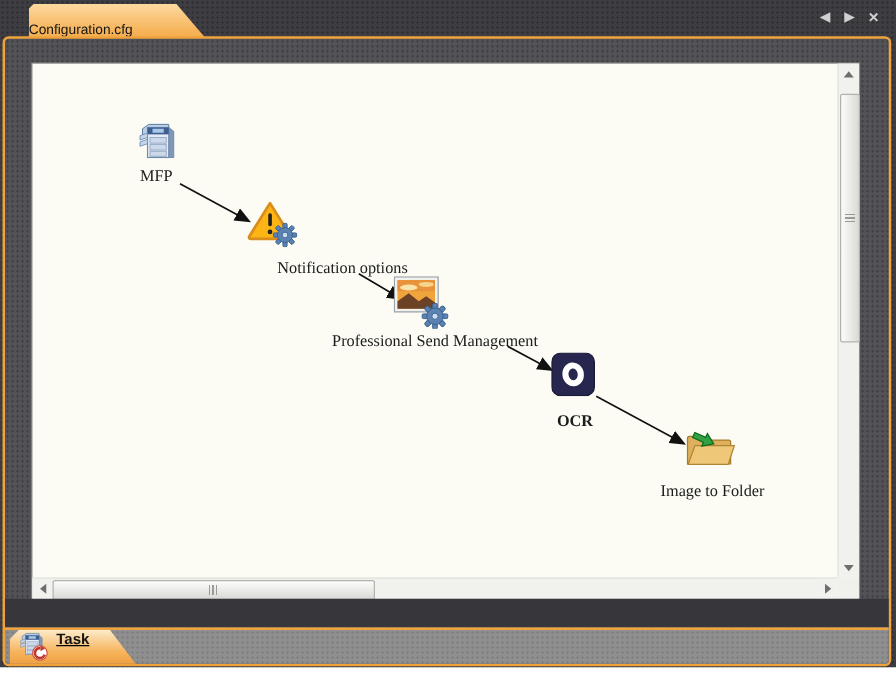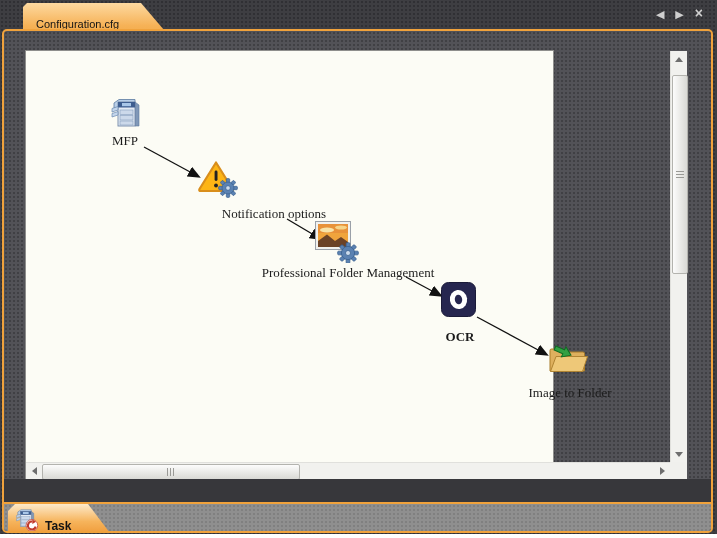--- a/index.html
+++ b/index.html
@@ -20,39 +20,39 @@
   .dark-bg{
     position:absolute; left:0; top:0; width:717px; height:534px;
     background-color:var(--topbar-bg,#3e3e42);
   }
   
   .top-tabbar{position:absolute; left:0; top:0; width:717px; height:30px;}
   .config-tab{
     position:absolute; left:23px; top:3px; width:141px; height:41px;
     background:linear-gradient(180deg, var(--tab-gradient-top,#fdd9a0) 0%, #f6b257 55%, var(--accent-orange,#f0a23c) 100%);
     clip-path:polygon(4px 0, 118px 0, 141px 27px, 0 27px, 0 4px);
-    display:flex; align-items:center; padding-left:13px; box-sizing:border-box;
+    display:flex; align-items:center; box-sizing:border-box;
     font-size:11px; color:#141414; filter:drop-shadow(0 0 1px rgba(0,0,0,0.55));
   }
   .nav-buttons{
     position:absolute; right:14px; top:6px; display:flex; gap:11px;
     color:#cfcfcf; font-size:11px; line-height:16px;
   }
   .nav-buttons span{cursor:default;}
   .nav-close{font-size:14px; font-weight:bold; margin-top:-1px;}
   
   .frame{
     position:absolute; left:2px; top:29px; width:711px; height:504px;
     box-sizing:border-box; border:2px solid var(--accent-orange,#f0a23c); border-radius:5px;
     background-color:var(--frame-bg,#525257);
   }
   .frame-inner{position:absolute; left:0; top:0; right:0; bottom:0; overflow:hidden; border-radius:3px;}
   
   .canvas{
-    position:absolute; left:22px; top:20px; width:527px; height:428px;
+    position:absolute; left:22px; top:20px; width:661px; height:428px;
     background:var(--canvas-bg,#fcfcf5);
     box-shadow:0 0 0 1px #8e8e8c;
   }
   .diagram-svg{position:absolute; left:0; top:0;}
   .node{position:absolute;}
   .node-label{
     position:absolute; white-space:nowrap; transform:translateX(-50%);
     font-family:"Liberation Serif", serif; font-size:13px; color:#1b1b1b;
   }
   
@@ -87,21 +87,21 @@
   .dark-strip{position:absolute; left:0; top:448px; width:707px; height:23px; background:#37373b;}
   .task-bar{
     position:absolute; left:0; top:471px; width:707px; height:29px;
     background-color:var(--taskbar-bg,#8f8f8f);
     border-top:2px solid var(--accent-orange,#f0a23c); box-sizing:content-box;
   }
   .task-tab{
     position:absolute; left:4px; top:0; width:102px; height:29px;
     background:linear-gradient(180deg,#fdeacb 0%, #f6b45c 60%, #f09d3c 100%);
     clip-path:polygon(0 7px, 7px 0, 80px 0, 102px 29px, 0 29px);
-    display:flex; align-items:flex-end;
+    display:flex; align-items:flex-start;
     filter:drop-shadow(0 0 1px rgba(0,0,0,0.5));
     text-decoration:underline;
   }
   .task-tab .task-icon{margin-left:6px;}
   .task-label{font-size:12px; font-weight:bold; color:#141414; margin-left:6px;}
   .bottom-white{position:absolute; left:0; top:534px; width:717px; height:4px; background:#ffffff;}
 </style>
 </head>
 <body>
 
@@ -196,21 +196,21 @@
         <div class="node" style="left:289px; top:170px;">
           <svg width="44" height="42" viewBox="0 0 44 42">
             <rect x="0.5" y="0.5" width="35" height="28" fill="#f1f1ee" stroke="#9aa0a8"></rect>
             <rect x="3" y="3" width="30" height="23" fill="#f0a43c"></rect>
             <rect x="3" y="3" width="30" height="9" fill="#e8923a"></rect>
             <ellipse cx="12" cy="9" rx="7" ry="2.4" fill="#f8e3a8"></ellipse>
             <ellipse cx="26" cy="6.5" rx="6" ry="2" fill="#f6d489"></ellipse>
             <polygon points="3,26 3,20 12,13.5 20,20 26,16 33,21 33,26" fill="#6b4226"></polygon>
             <use href="#sym-gear" x="22" y="21" width="22" height="22"></use>
           </svg>
-          <div class="node-label" style="left:33px; top:44px;">Professional Folder Management</div>
+          <div class="node-label" style="left:33px; top:44px;">Professional Send Management</div>
         </div>
 
         <div class="node" style="left:415px; top:231px;font-weight:bold;">
           <svg width="35" height="35" viewBox="0 0 35 35">
             <rect x="0.5" y="0.5" width="34" height="34" rx="7" fill="#26264f" stroke="#1a1a38"></rect>
             <g transform="rotate(-8 17.5 17.5)">
               <ellipse cx="17.5" cy="17.5" rx="8.6" ry="9.6" fill="#ffffff"></ellipse>
               <ellipse cx="17.5" cy="17.5" rx="3.7" ry="4.8" fill="#26264f"></ellipse>
             </g>
           </svg>

